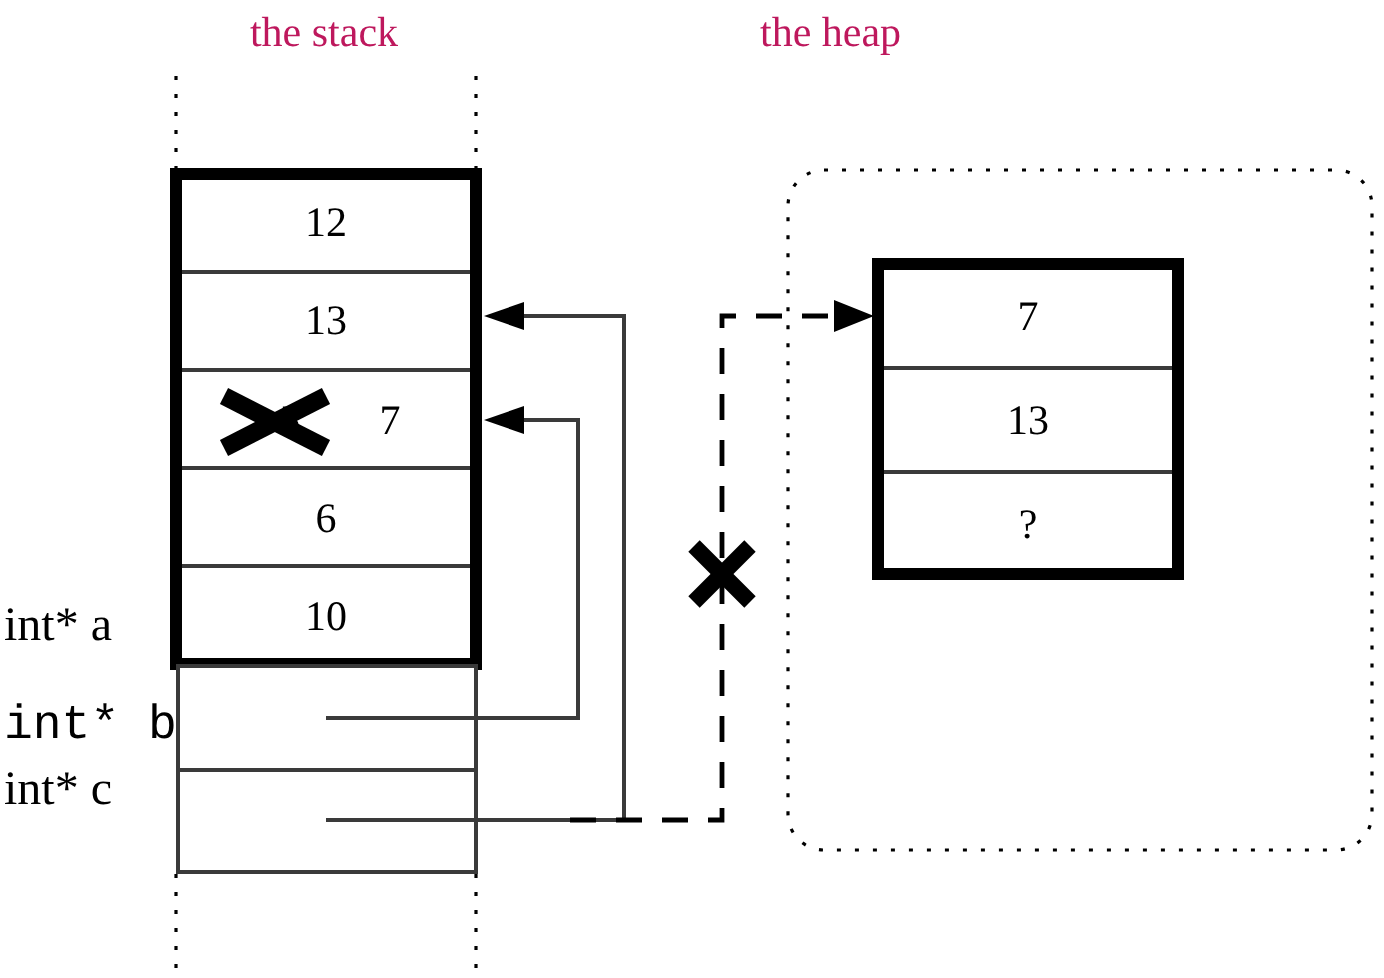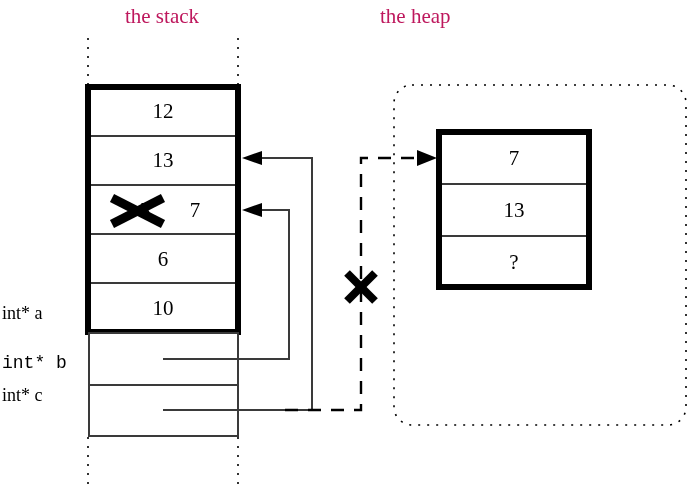--- a/index.html
+++ b/index.html
@@ -34,21 +34,21 @@
 
   .cell-text {
     position: absolute;
     font-size: 21px;
     line-height: 21px;
     white-space: nowrap;
     text-align: center;
   }
   .var-label {
     position: absolute;
-    font-size: 18px;
+    font-size: 24px;
     line-height: 21px;
     white-space: nowrap;
     text-align: left;
     left: 2px;
   }
 </style>
 </head>
 <body>
 
 <svg id="canvas" viewBox="0 0 692 489" xmlns="http://www.w3.org/2000/svg">

